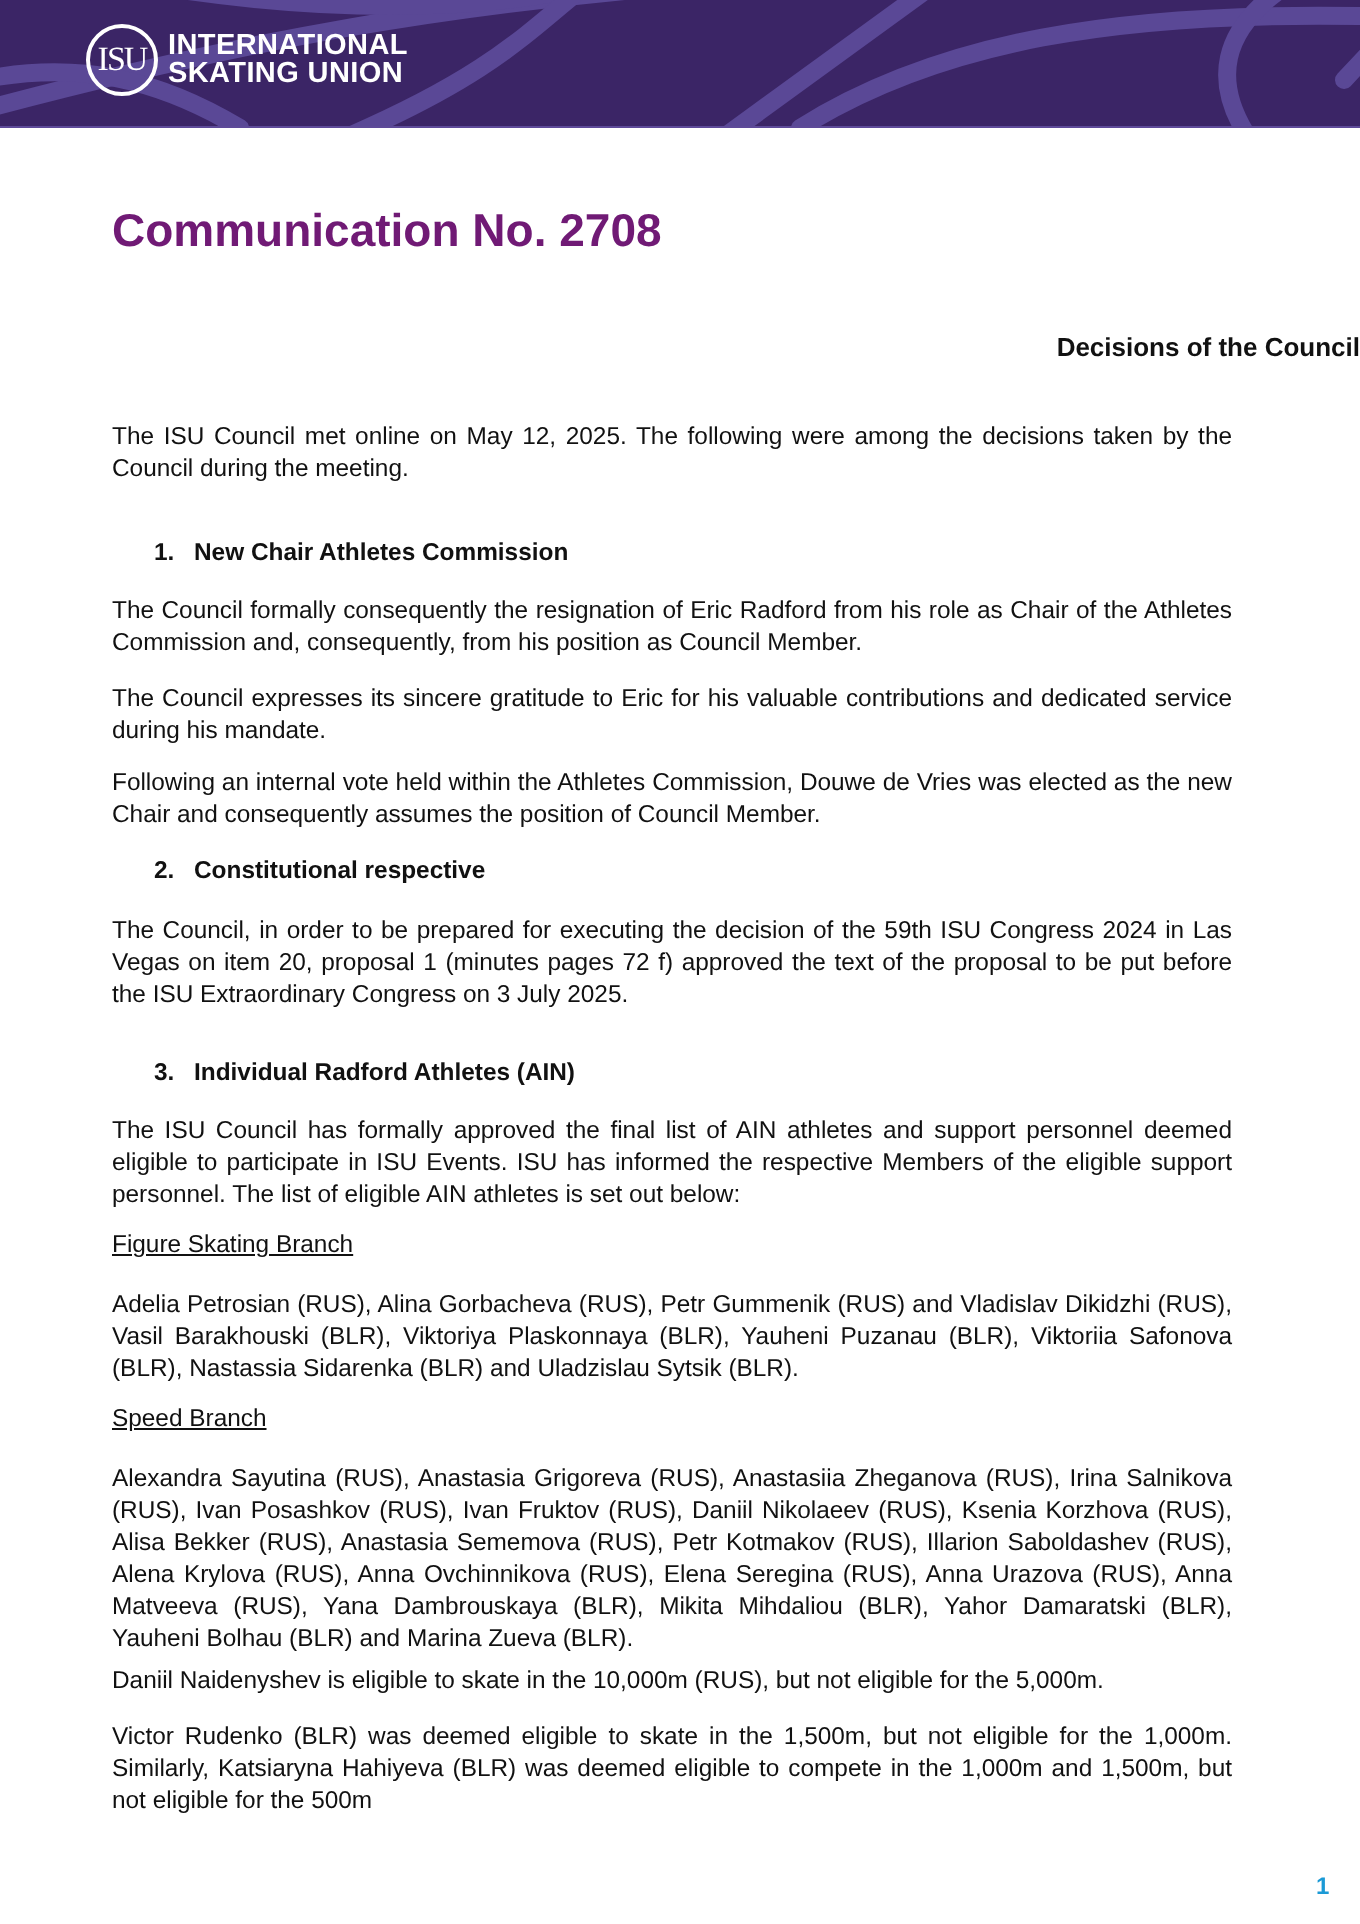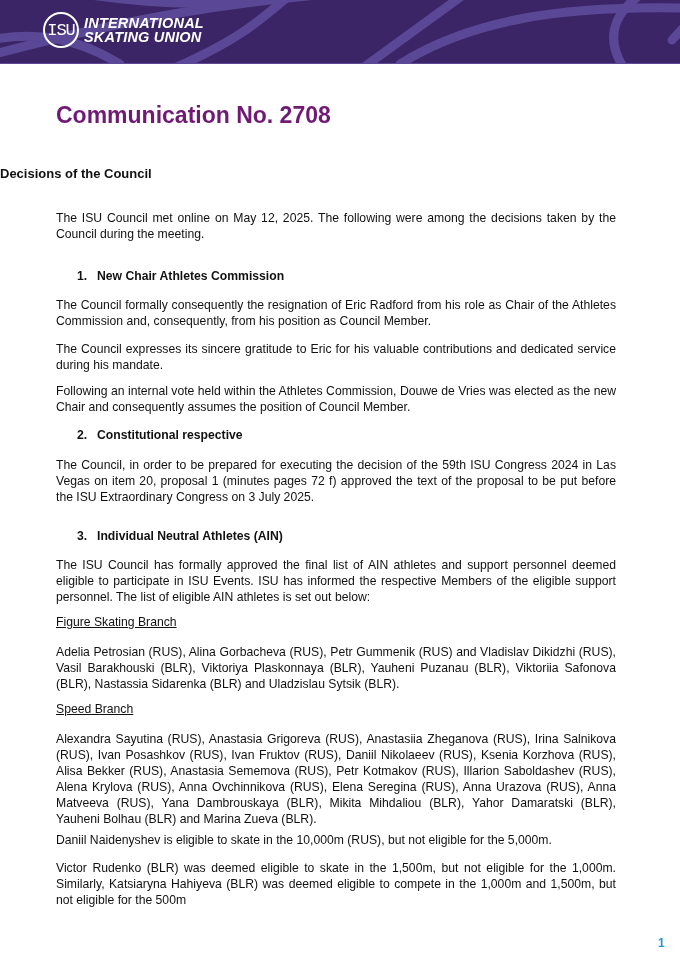--- a/index.html
+++ b/index.html
@@ -11,29 +11,29 @@
   .header {
     position: absolute; left: 0; top: 0; width: 680px; height: 64px;
     background: #3b2566; overflow: hidden;
   }
   .header svg.swoosh { position: absolute; left: 0; top: 0; }
   .header .bottom-line { position:absolute; left:0; bottom:0; width:100%; height:1px; background:#5e4a99; }
   .logo { position: absolute; left: 43px; top: 12px; display: flex; align-items: center; }
   .logo-mark {
     width: 36px; height: 36px; border: 2px solid #fff; border-radius: 50%;
     box-sizing: border-box; display:flex; align-items:center; justify-content:center;
-    color:#fff; font-family: Liberation Mono, monospace; font-size: 17px; letter-spacing:-1px;
+    color:#fff; font-family: Liberation Serif, serif; font-size: 17px; letter-spacing:-1px;
   }
-  .logo-text { margin-left: 5px; color:#fff; font-weight:bold; font-size: 14.5px; line-height: 14px; letter-spacing: 0.2px; font-style: italic; }
+  .logo-text { margin-left: 5px; color:#fff; font-weight:bold; font-size: 14.5px; line-height: 14px; letter-spacing: 0.2px; }
   .title {
     position: absolute; left: 56px; top: 102px; margin: 0;
     font-size: 23px; font-weight: bold; color: #701a75;
   }
   .subtitle {
-    position: absolute; left: 0; width: 680px; top: 166px; text-align: left;
+    position: absolute; left: 0; width: 680px; top: 166px; text-align: right;
     font-size: 13px; font-weight: bold; margin: 0;
   }
   .p {
     position: absolute; left: 56px; width: 560px; margin: 0;
     font-size: 12.2px; line-height: 16px; text-align: justify; color:#111;
   }
   .h {
     position: absolute; left: 77px; margin: 0; font-size: 12.2px; font-weight: bold;
   }
   .h .num { display:inline-block; width: 20px; }
@@ -77,21 +77,21 @@
 <p class="p" style="top:297px">The Council formally consequently the resignation of Eric Radford from his role as Chair of the Athletes Commission and, consequently, from his position as Council Member.</p>
 <p class="p" style="top:341px">The Council expresses its sincere gratitude to Eric for his valuable contributions and dedicated service during his mandate.</p>
 <p class="p" style="top:383px">Following an internal vote held within the Athletes Commission, Douwe de Vries was elected as the new Chair and consequently assumes the position of Council Member.</p>
 
 <div class="h" style="top:428px">
   <span class="num">2.</span><span>Constitutional respective</span>
 </div>
 <p class="p" style="top:457px">The Council, in order to be prepared for executing the decision of the 59th ISU Congress 2024 in Las Vegas on item 20, proposal 1 (minutes pages 72 f) approved the text of the proposal to be put before the ISU Extraordinary Congress on 3 July 2025.</p>
 
 <div class="h" style="top:529px">
-  <span class="num">3.</span><span>Individual Neutral Athletes (AIN)</span>
+  <span class="num">3.</span><span>Individual Radford Athletes (AIN)</span>
 </div>
 <p class="p" style="top:557px">The ISU Council has formally approved the final list of AIN athletes and support personnel deemed eligible to participate in ISU Events. ISU has informed the respective Members of the eligible support personnel. The list of eligible AIN athletes is set out below:</p>
 
 <div class="u" style="top:615px">Figure Skating Branch</div>
 <p class="p" style="top:644px">Adelia Petrosian (RUS), Alina Gorbacheva (RUS), Petr Gummenik (RUS) and Vladislav Dikidzhi (RUS), Vasil Barakhouski (BLR), Viktoriya Plaskonnaya (BLR), Yauheni Puzanau (BLR), Viktoriia Safonova (BLR), Nastassia Sidarenka (BLR) and Uladzislau Sytsik (BLR).</p>
 
 <div class="u" style="top:702px">Speed Branch</div>
 <p class="p" style="top:731px">Alexandra Sayutina (RUS), Anastasia Grigoreva (RUS), Anastasiia Zheganova (RUS), Irina Salnikova (RUS), Ivan Posashkov (RUS), Ivan Fruktov (RUS), Daniil Nikolaeev (RUS), Ksenia Korzhova (RUS), Alisa Bekker (RUS), Anastasia Sememova (RUS), Petr Kotmakov (RUS), Illarion Saboldashev (RUS), Alena Krylova (RUS), Anna Ovchinnikova (RUS), Elena Seregina (RUS), Anna Urazova (RUS), Anna Matveeva (RUS), Yana Dambrouskaya (BLR), Mikita Mihdaliou (BLR), Yahor Damaratski (BLR), Yauheni Bolhau (BLR) and Marina Zueva (BLR).</p>
 
 <p class="p" style="top:832px">Daniil Naidenyshev is eligible to skate in the 10,000m (RUS), but not eligible for the 5,000m.</p>

